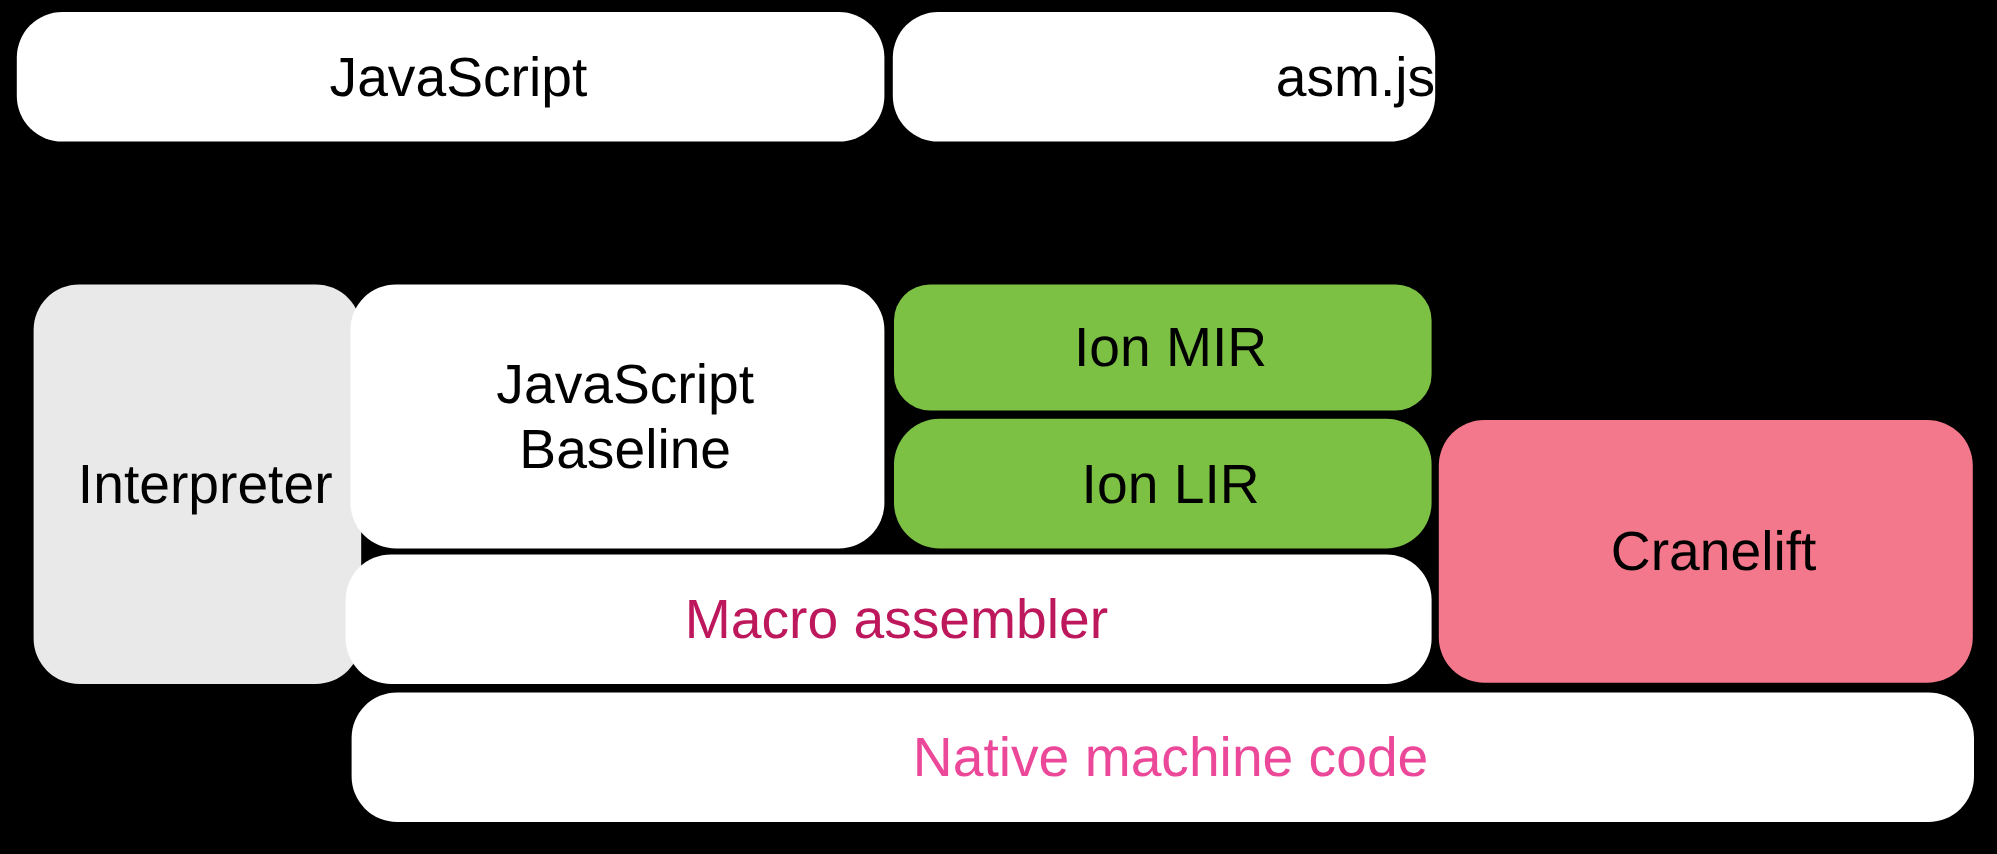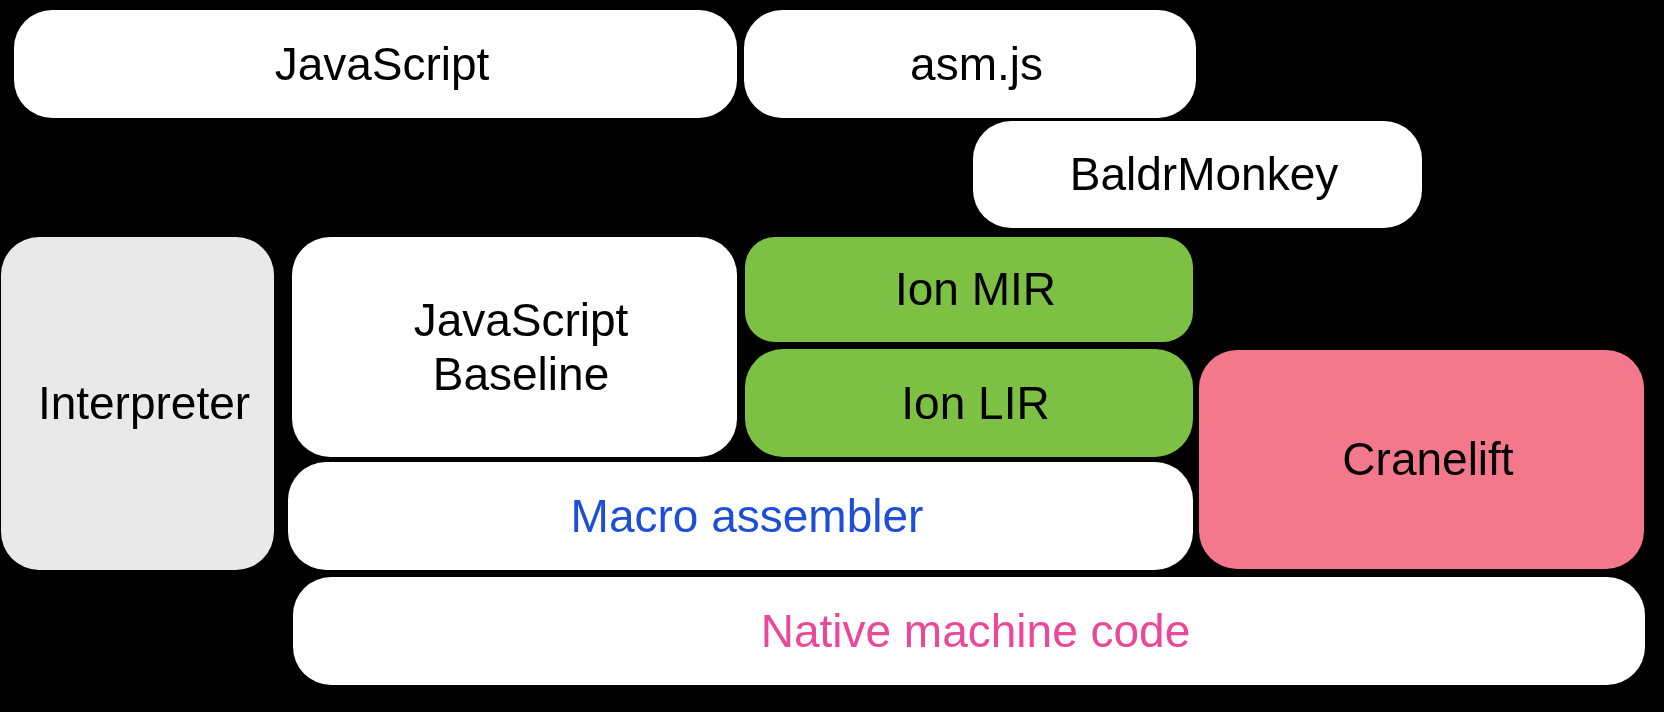--- a/index.html
+++ b/index.html
@@ -24,25 +24,25 @@
     color: #000;
     font-size: 46px;
     line-height: 1.18;
     box-sizing: border-box;
     padding-left: 13px;
   }
   .box span { display: block; }
 
   
   .b-javascript          { left: 14px;   top: 10px;  width: 723px;  height: 108px; }
-  .b-asmjs               { left: 744px;  top: 10px;  width: 452px;  height: 108px; }
+  .b-asmjs               { left: 744px;  top: 10px;  width: 452px;  height: 108px; justify-content: flex-end; }
   .b-wasm                { left: 1201px; top: 10px;  width: 446px;  height: 108px; }
   .b-js-bytecode         { left: 14px;   top: 121px; width: 954px;  height: 107px; }
   .b-baldrmonkey         { left: 973px;  top: 121px; width: 449px;  height: 107px; }
-  .b-interpreter         { left: 1px;   top: 237px; width: 273px;  height: 333px; }
+  .b-interpreter         { left: 28px;   top: 237px; width: 273px;  height: 333px; }
   .b-js-baseline         { left: 292px;  top: 237px; width: 445px;  height: 220px; }
   .b-js-baseline span    { max-width: 320px; }
   .b-ion-mir             { left: 745px;  top: 237px; width: 448px;  height: 105px; }
   .b-ion-lir             { left: 745px;  top: 349px; width: 448px;  height: 108px; }
   .b-cranelift           { left: 1199px; top: 350px; width: 445px;  height: 219px; }
   .b-macro-assembler     { left: 288px;  top: 462px; width: 905px;  height: 108px; }
   .b-native-machine-code { left: 293px;  top: 577px; width: 1352px; height: 108px; }
 </style>
 </head>
 <body style="background: rgb(0, 0, 0);">
@@ -52,23 +52,20 @@
   <div class="box b-javascript" style="background: rgb(255, 255, 255); color: rgb(0, 0, 0);">
     <span>JavaScript</span>
   </div>
 
   <div class="box b-asmjs" style="background: rgb(255, 255, 255); color: rgb(0, 0, 0);">
     <span>asm.js</span>
   </div>
 
 
 
-  <div class="box b-baldrmonkey" style="background: rgb(255, 255, 255); color: rgb(0, 0, 0);">
-    <span>BaldrMonkey</span>
-  </div>
 
   <div class="box b-interpreter" style="background: rgb(233, 233, 233); color: rgb(0, 0, 0);">
     <span>Interpreter</span>
   </div>
 
   <div class="box b-js-baseline" style="background: rgb(255, 255, 255); color: rgb(0, 0, 0);">
     <span>JavaScript Baseline</span>
   </div>
 
   <div class="box b-ion-mir" style="background: rgb(124, 193, 67); color: rgb(0, 0, 0); border-radius: 30px;">
@@ -76,21 +73,21 @@
   </div>
 
   <div class="box b-cranelift" style="background: rgb(244, 120, 139); color: rgb(0, 0, 0);">
     <span>Cranelift</span>
   </div>
 
   <div class="box b-ion-lir" style="background: rgb(124, 193, 67); color: rgb(0, 0, 0);">
     <span>Ion LIR</span>
   </div>
 
-  <div class="box b-macro-assembler" style="background: rgb(255, 255, 255); color: #1d4ed8;">
+  <div class="box b-macro-assembler" style="background: rgb(255, 255, 255); color: #be185d;">
     <span>Macro assembler</span>
   </div>
 
   <div class="box b-native-machine-code" style="background: rgb(255, 255, 255); color: #ec4899;">
     <span>Native machine code</span>
   </div>
 
 </div>
 
 </body></html>

